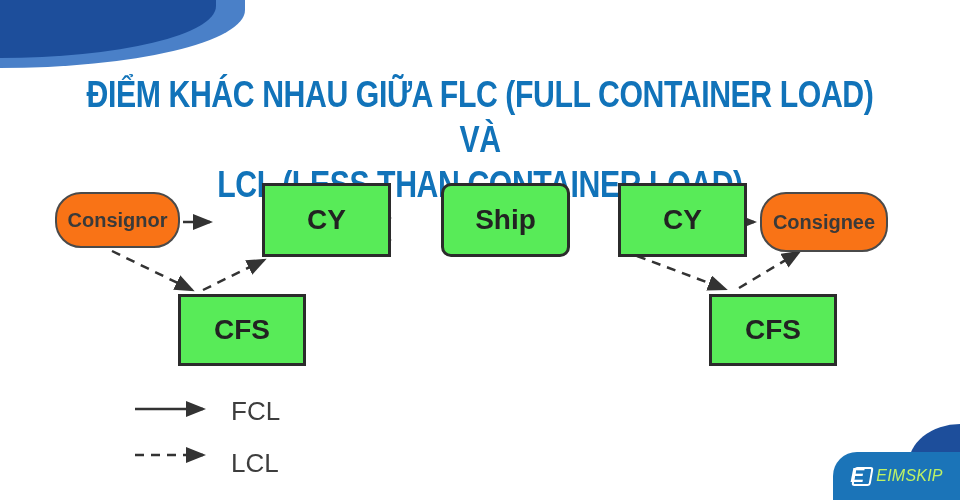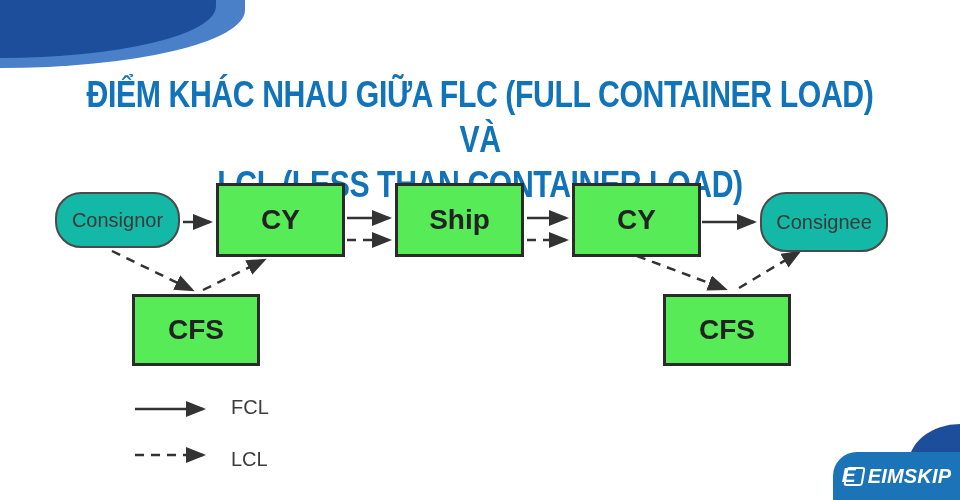--- a/index.html
+++ b/index.html
@@ -26,38 +26,38 @@
     text-align:center;color:#1173b9;
     font-weight:bold;font-size:36px;line-height:45px;letter-spacing:-0.5px;
   }
   
   .node{
     position:absolute;display:flex;align-items:center;justify-content:center;
     box-sizing:border-box;z-index:2;
   }
   .node-green{
     background:#58eb58;border:3px solid #2b2b2b;
-    font-weight:bold;font-size:28px;color:#222222;
+    font-weight:bold;font-size:28px;color:#222222;margin-left:46px;
   }
   .node-gray{
-    background:#14b8a6;border:2px solid #4a4a4a;border-radius:26px;
-    font-weight:normal;font-size:20px;color:#3a3a3a;
+    background:#f97316;border:2px solid #4a4a4a;border-radius:26px;
+    font-weight:bold;font-size:20px;color:#3a3a3a;
   }
   #node-consignor {left:55px; top:192px;width:125px;height:56px;}
   #node-cy-origin {left:216px;top:183px;width:129px;height:74px;}
-  #node-ship      {left:395px;top:183px;width:129px;height:74px;}
+  #node-ship      {left:395px;top:183px;width:129px;height:74px;border-radius:10px;}
   #node-cy-dest   {left:572px;top:183px;width:129px;height:74px;}
   #node-consignee {left:760px;top:192px;width:128px;height:60px;}
   #node-cfs-origin{left:132px;top:294px;width:128px;height:72px;}
   #node-cfs-dest  {left:663px;top:294px;width:128px;height:72px;}
   
   .arrows{position:absolute;left:0;top:0;width:960px;height:500px;z-index:1;}
   
   .legend-label{
-    position:absolute;font-size:20px;color:#3d3d3d;z-index:2;
+    position:absolute;font-size:26px;color:#3d3d3d;z-index:2;
   }
   #legend-label-fcl{left:231px;top:396px;}
   #legend-label-lcl{left:231px;top:448px;}
   
   .logo-accent{
     position:absolute;right:0;top:424px;width:52px;height:42px;
     background:#1d4e9b;border-top-left-radius:52px 42px;
   }
   .logo-box{
     position:absolute;right:0;bottom:0;width:127px;height:48px;
@@ -70,21 +70,21 @@
   .logo-mark .mark-frame{
     position:absolute;right:0;bottom:1px;width:15px;height:15px;
     border:2px solid #ffffff;border-radius:3px;
     transform:skewX(-10deg);
   }
   .logo-mark .mark-letter{
     position:absolute;left:0;top:-2px;
     font-weight:bold;font-style:italic;font-size:21px;color:#ffffff;
   }
   .logo-text{
-    font-weight:bold;font-style:italic;font-size:20px;color:#ffffff;
+    font-weight:normal;font-style:italic;font-size:16px;color:#bef264;
     letter-spacing:0.2px;
   }
 </style>
 </head>
 <body>
 
 <div class="swoosh-light"></div>
 <div class="swoosh-dark"></div>
 
 <div class="title-wrap">

